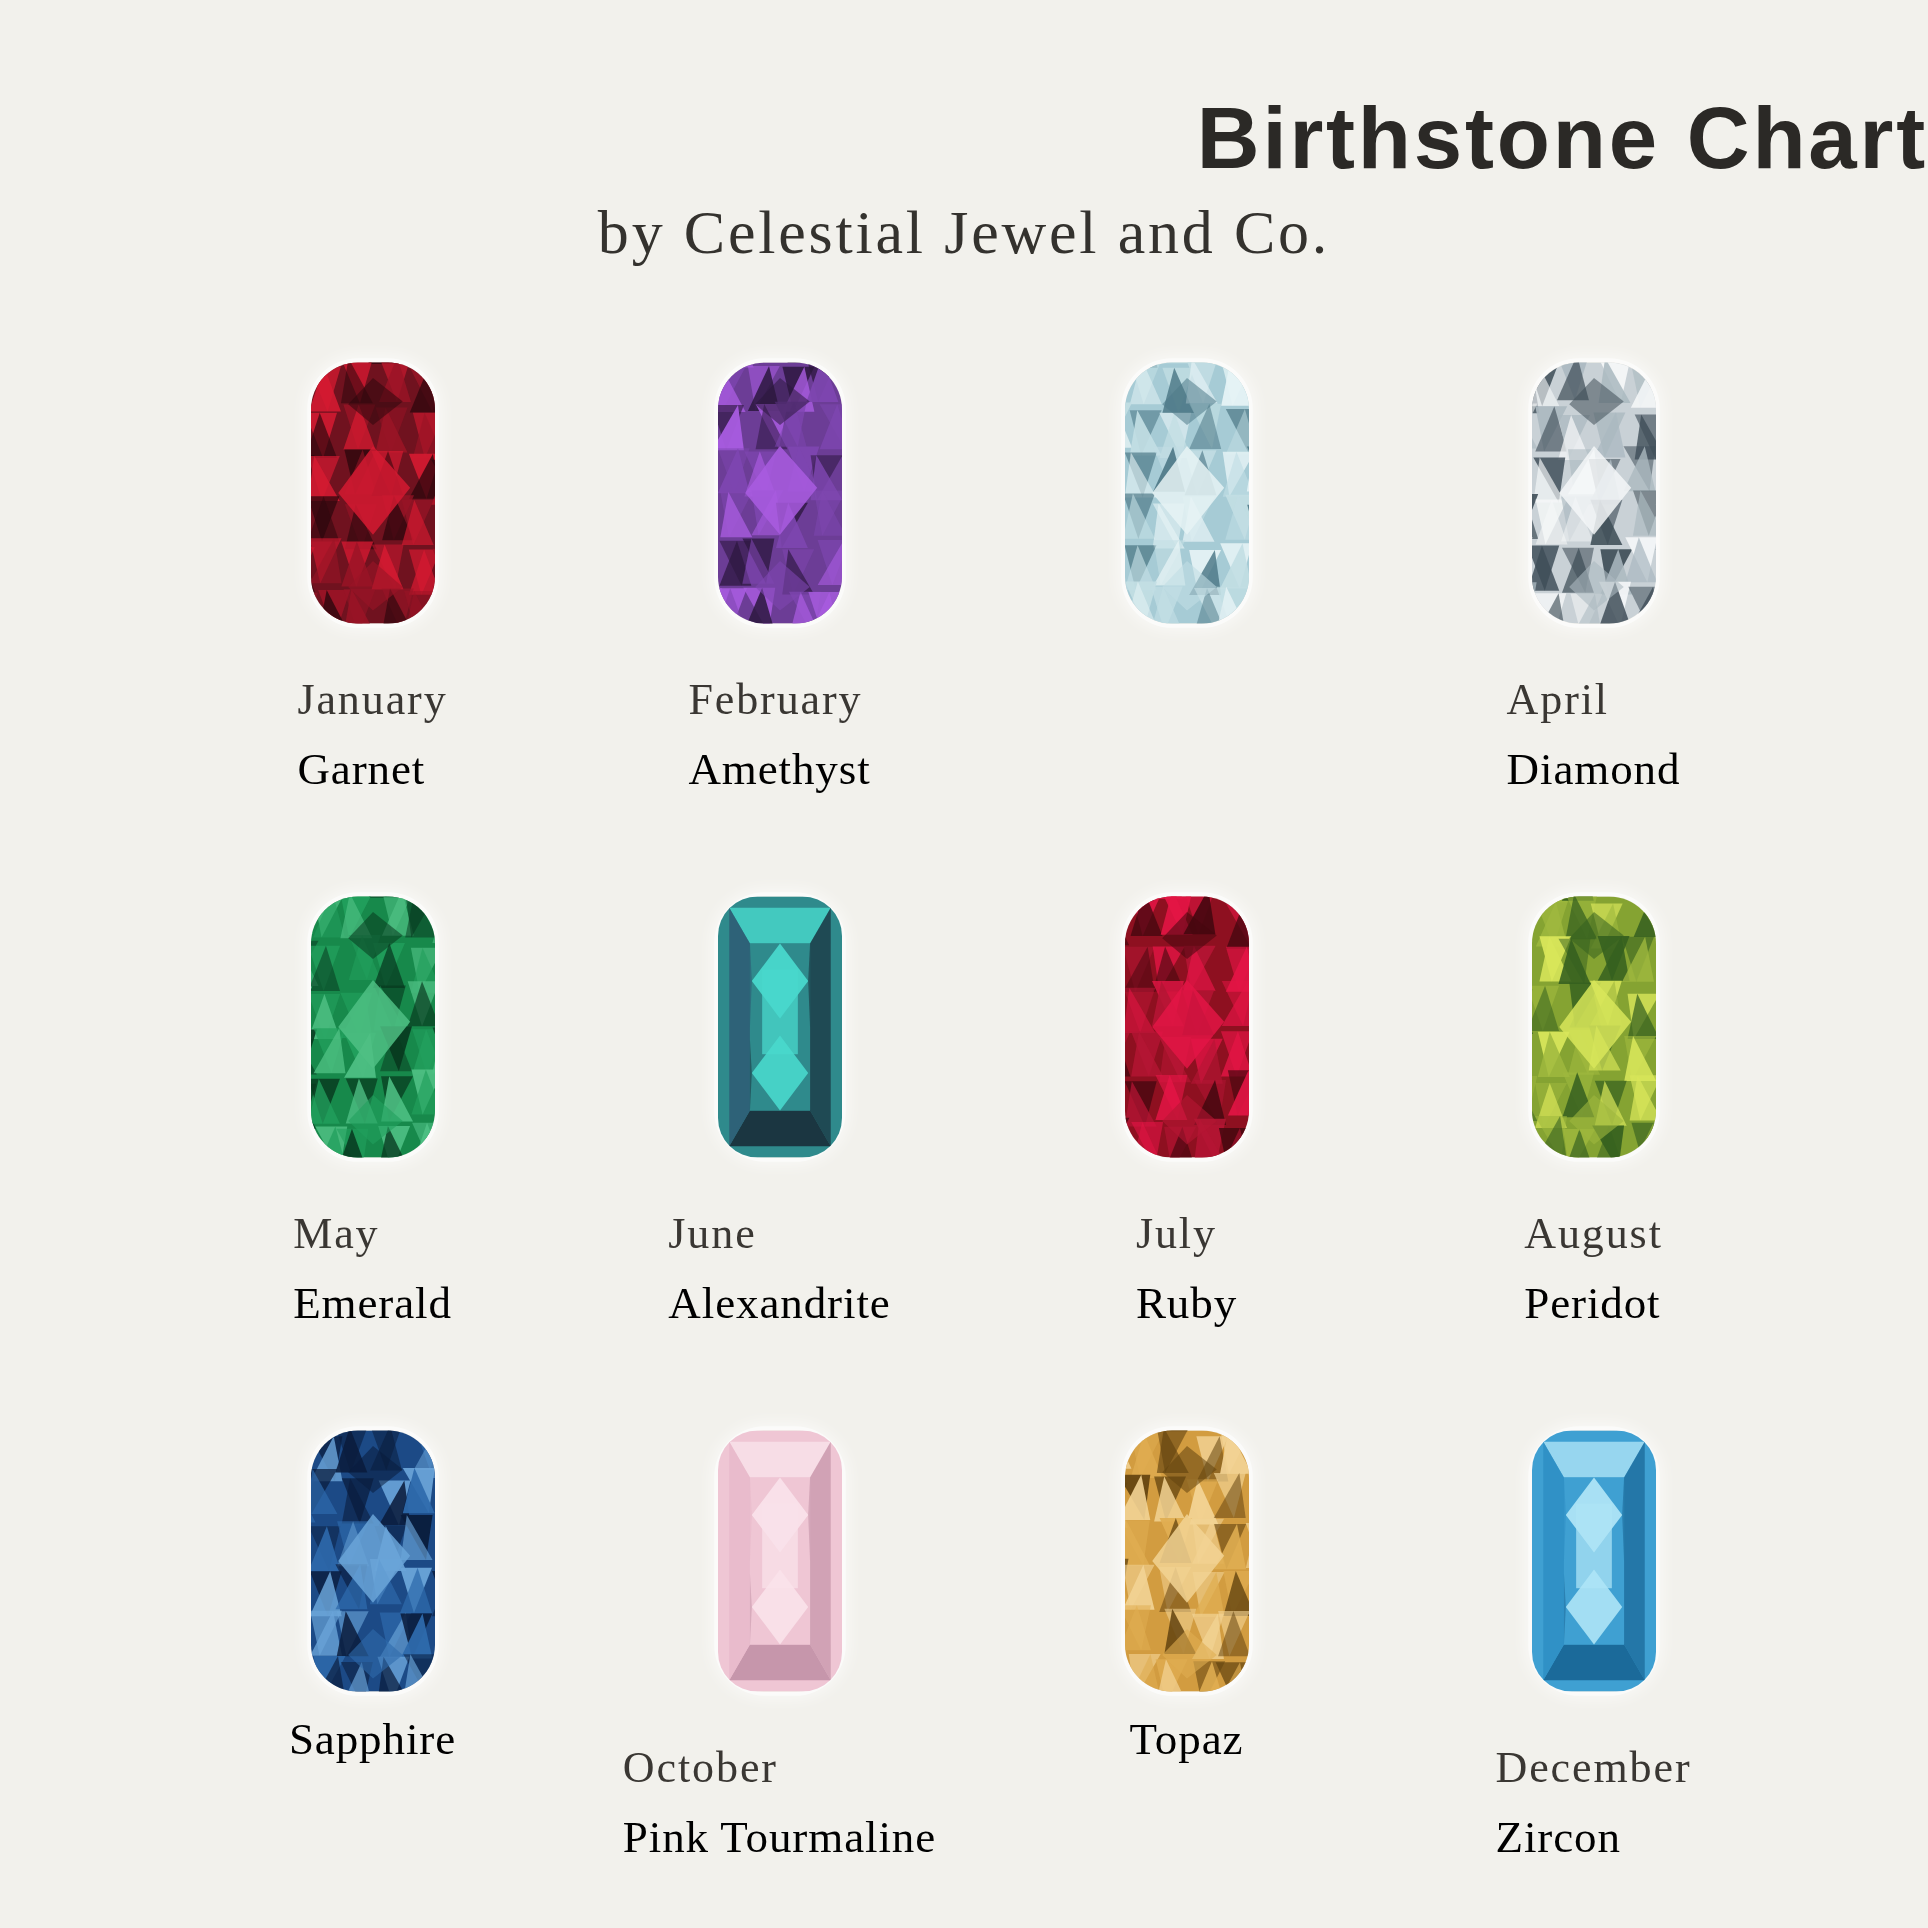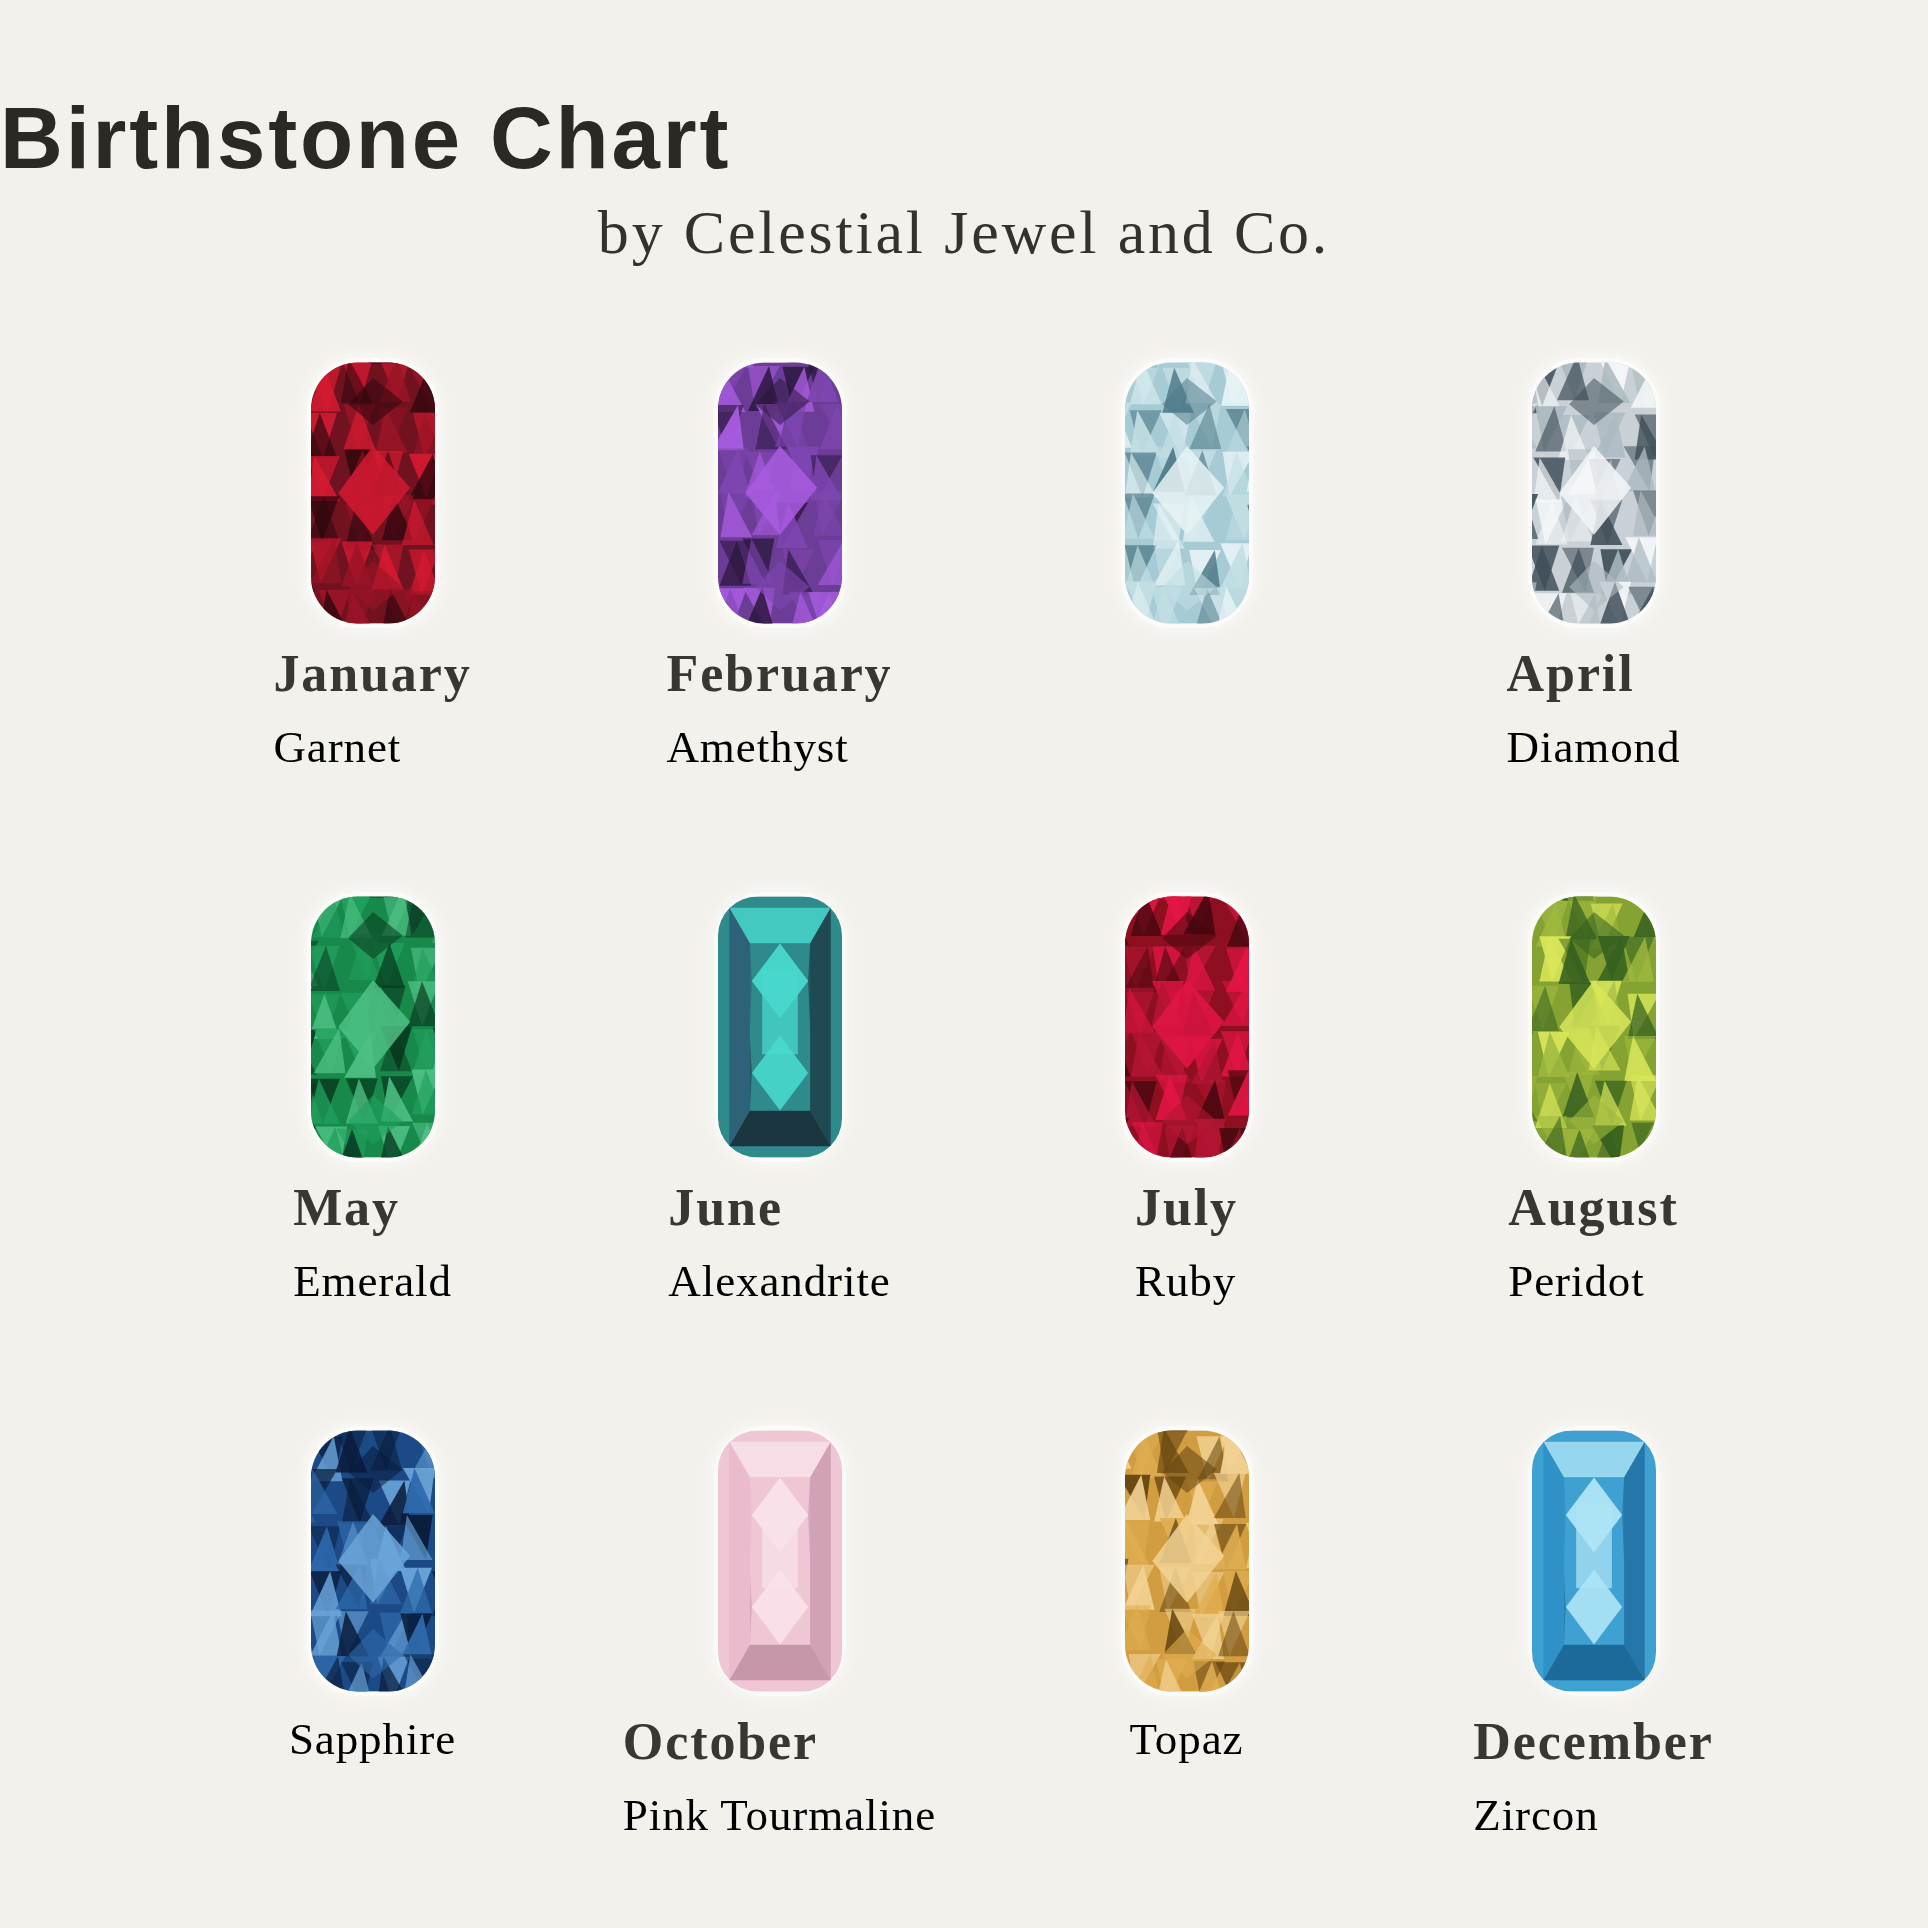--- a/index.html
+++ b/index.html
@@ -6,21 +6,21 @@
   .page{
     position:relative;
     width:1928px;height:1928px;
     background:#F2F1EC;
     overflow:hidden;
     font-family:"Liberation Serif", serif;
   }
   .title{
     margin:0;
     padding-top:92px;
-    text-align:left;
+    text-align:right;
     font-family:"Liberation Sans", sans-serif;
     font-weight:700;
     font-size:87px;
     line-height:1.05;
     letter-spacing:2.8px;
     color:#2B2926;
   }
   .subtitle{
     margin-top:17px;
     text-align:center;
@@ -45,26 +45,25 @@
     flex-direction:column;
     align-items:center;
   }
   .gem{
     width:124px;height:262px;
     border-radius:47px;
     box-shadow:0 0 0 3.8px rgba(255,255,255,.55), 0 0 15px 7.5px rgba(255,255,255,.55);
   }
   .gem svg{display:block;width:124px;height:262px;}
   .month{
-    margin-top:24px;
-    font-size:52px;
+    margin-top:54px;
+    font-size:44px;
     line-height:1;
     letter-spacing:1.9px;
     color:#3A3733;
-    font-weight:bold;
   }
   .stone{
     margin-top:24.5px;
     font-size:45px;
     line-height:1;
     letter-spacing:0.9px;
     color:#000000;
   }
 </style>
 </head>

